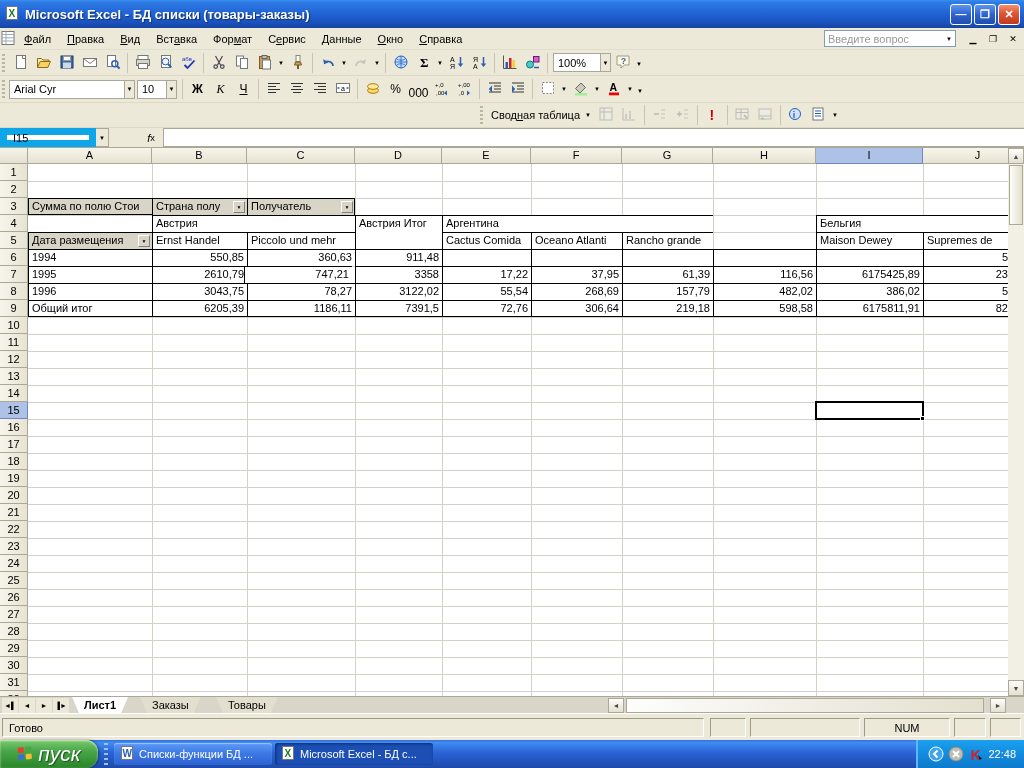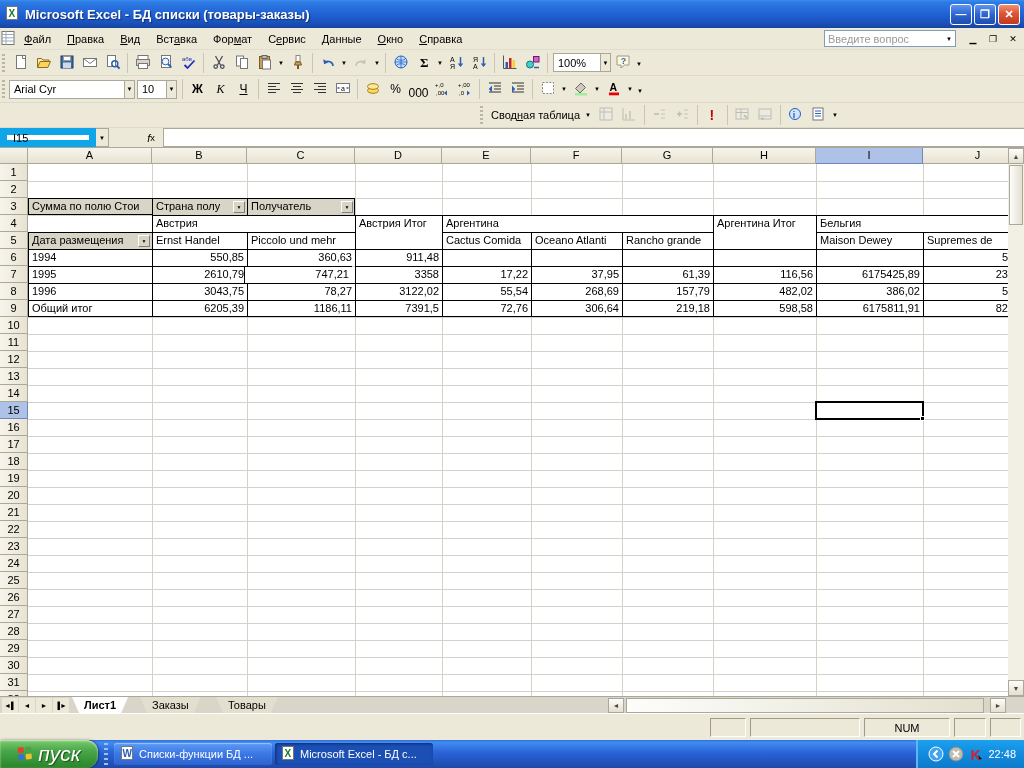--- a/index.html
+++ b/index.html
@@ -586,21 +586,20 @@
       <div class="gridline-h" style="top: 509px; left: 28px; width: 980px;"></div>
       <div class="gridline-h" style="top: 526px; left: 28px; width: 980px;"></div>
       <div class="gridline-h" style="top: 543px; left: 28px; width: 980px;"></div>
       <div class="pcell pgrey" style="left: 28px; top: 50px; width: 124px; height: 17px;">Сумма по полю Стои</div>
       <div class="pcell pgrey" style="left: 152px; top: 50px; width: 95px; height: 17px;">Страна полу<div class="fieldarr">▼</div></div>
       <div class="pcell pgrey" style="left: 247px; top: 50px; width: 108px; height: 17px;">Получатель<div class="fieldarr">▼</div></div>
       <div class="pcell pgrey" style="left: 28px; top: 84px; width: 124px; height: 17px;">Дата размещения<div class="fieldarr">▼</div></div>
       <div class="pcell" style="left: 152px; top: 67px; width: 203px; height: 17px;">Австрия</div>
       <div class="pcell" style="left: 355px; top: 67px; width: 87px; height: 34px;">Австрия Итог</div>
       <div class="pcell" style="left: 442px; top: 67px; width: 271px; height: 17px;">Аргентина</div>
-      <div class="pcell" style="left: 713px; top: 67px; width: 103px; height: 34px;">Аргентина Итог</div>
       <div class="pcell" style="left: 816px; top: 67px; width: 217px; height: 17px;">Бельгия</div>
       <div class="pcell" style="left: 152px; top: 84px; width: 95px; height: 17px;">Ernst Handel</div>
       <div class="pcell" style="left: 247px; top: 84px; width: 108px; height: 17px;">Piccolo und mehr</div>
       <div class="pcell" style="left: 442px; top: 84px; width: 89px; height: 17px;">Cactus Comida</div>
       <div class="pcell" style="left: 531px; top: 84px; width: 91px; height: 17px;">Oceano Atlanti</div>
       <div class="pcell" style="left: 622px; top: 84px; width: 91px; height: 17px;">Rancho grande</div>
       <div class="pcell" style="left: 816px; top: 84px; width: 107px; height: 17px;">Maison Dewey</div>
       <div class="pcell" style="left: 923px; top: 84px; width: 110px; height: 17px;">Supremes de</div>
       <div class="pcell" style="left: 28px; top: 101px; width: 124px; height: 17px;">1994</div>
       <div class="pcell num" style="left: 152px; top: 101px; width: 95px; height: 17px;">550,85</div>
@@ -665,20 +664,23 @@
         <div class="sheettab active" style="left: 72px;"><span>Лист1</span></div>
         <div class="sheettab" style="left: 140px;"><span>Заказы</span></div>
         <div class="sheettab" style="left: 216px;"><span>Товары</span></div>
       </div>
     <div class="sbtn" style="left:608px;top:1px;width:16px;height:15px;">◄</div>
     <div class="sthumb" style="left:626px;top:1px;width:358px;height:15px;"></div>
     <div class="sbtn" style="left:990px;top:1px;width:16px;height:15px;">►</div>
   </div>
 
   <div id="statusbar">
+    <div class="spanel" style="left:2px;width:702px;">
+      <span>Готово</span>
+    </div>
     <div class="spanel" style="left:710px;width:36px;"></div>
     <div class="spanel" style="left:750px;width:110px;"></div>
     <div class="spanel" style="left:864px;width:86px;justify-content:center;">
       <span>NUM</span>
     </div>
     <div class="spanel" style="left:954px;width:32px;"></div>
     <div class="spanel" style="left:990px;width:31px;"></div>
   </div>
 
   <div id="taskbar">

